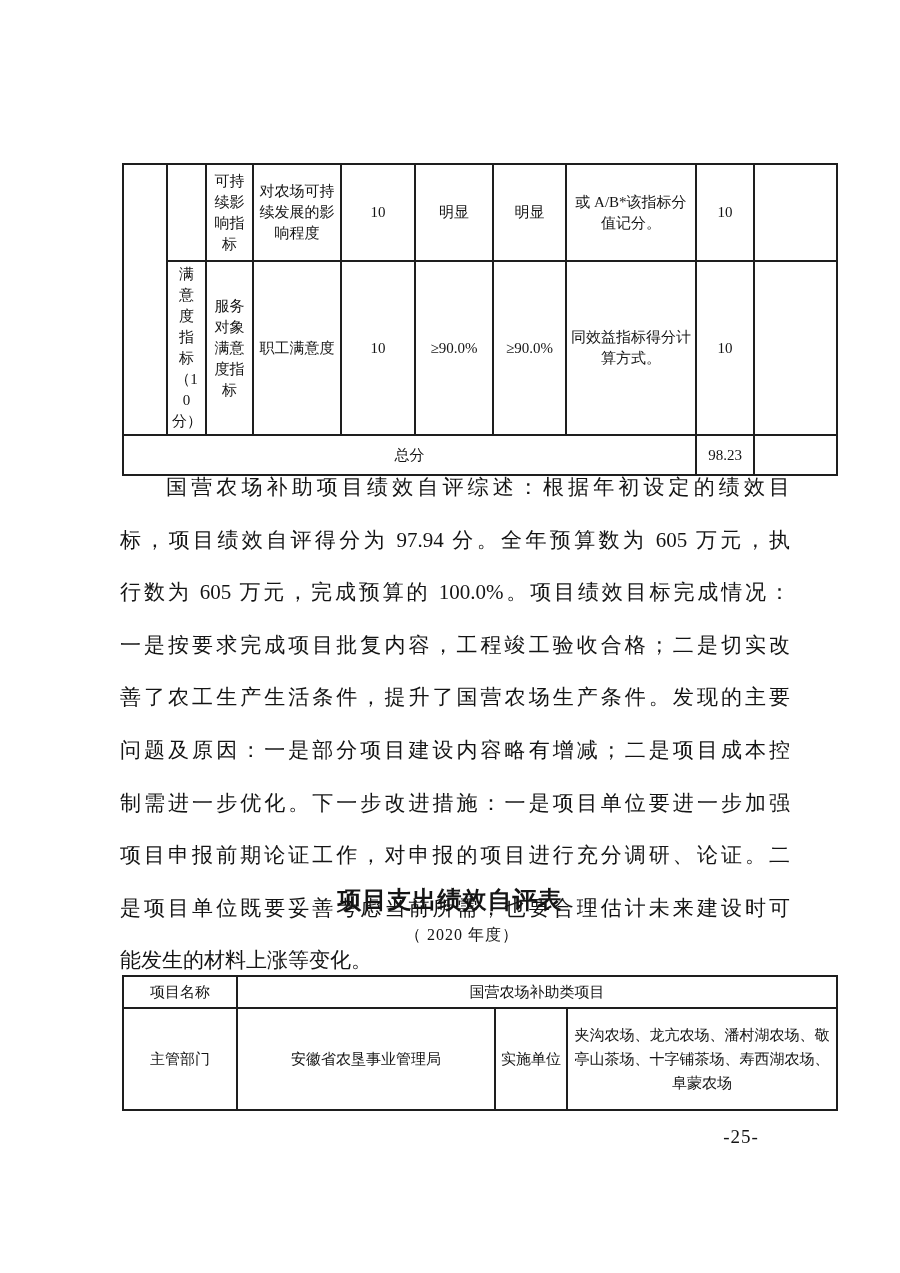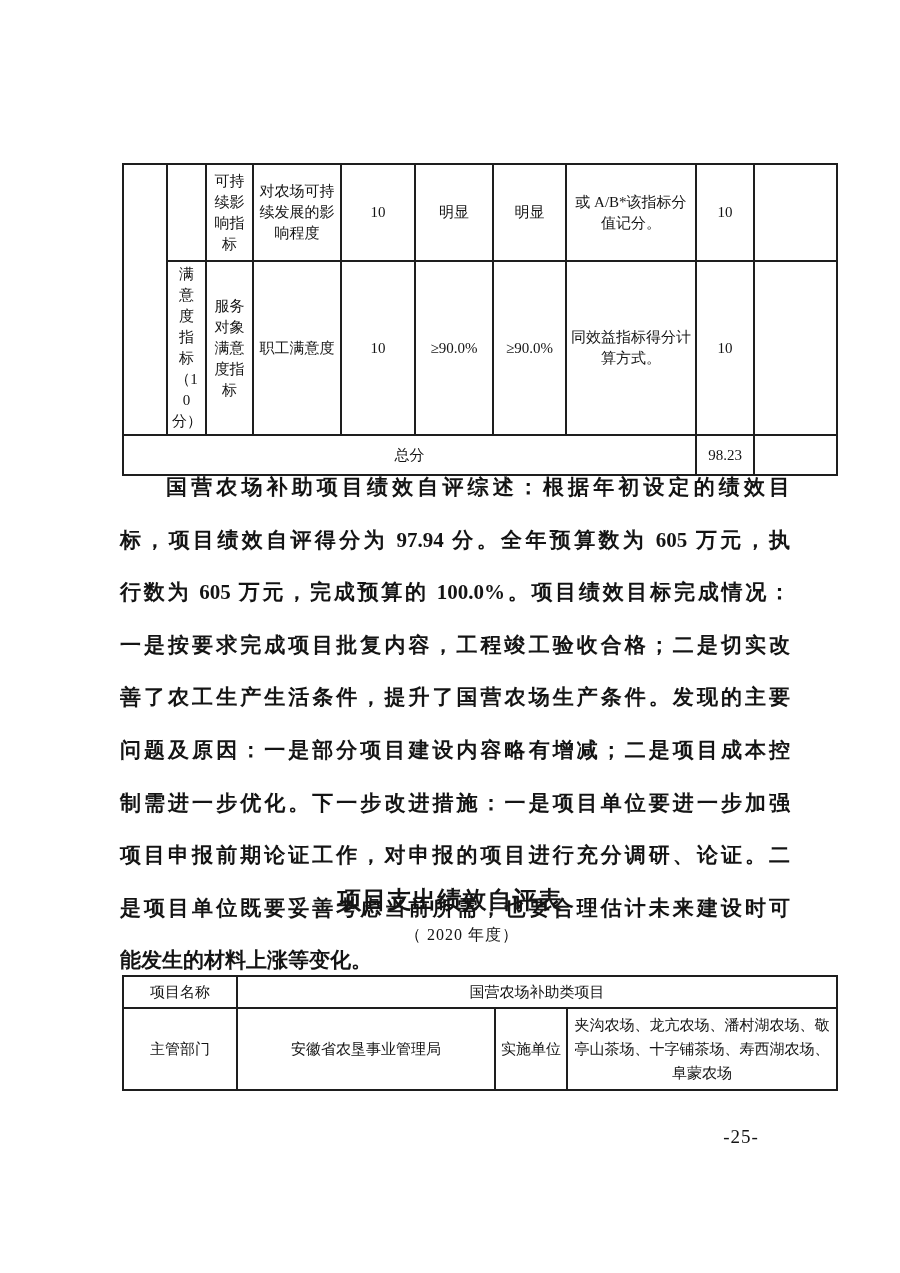--- a/index.html
+++ b/index.html
@@ -16,28 +16,28 @@
   .score-table{left:122px;top:163px;width:714px;}
   .score-table tr.r1{height:97px;}
   .score-table tr.r2{height:107px;}
   .score-table tr.r3{height:40px;border-radius:18px;}
   td.method-top{text-align:left;vertical-align:top;padding:4px 6px;word-break:normal;}
   td.method-mid{padding:4px 8px;}
   .eval-table{left:122px;top:975px;width:714px;}
   .eval-table tr.er1{height:32px;}
   .eval-table tr.er2{height:78px;}
   .eval-table td{font-size:16px;}
-  .eval-table td.impl-value{font-size:15px;line-height:1.6;padding:4px 6px;}
+  .eval-table td.impl-value{font-size:15px;line-height:1.6;padding:14px 6px;}
   .summary{
     position:absolute;left:120px;top:461px;width:670px;
     font-size:21px;
   }
   .summary .line{
     height:52.6px;line-height:52.6px;white-space:nowrap;
-    text-align:justify;text-align-last:justify;font-weight:bold;
+    text-align:justify;text-align-last:justify;
   }
   .summary .line.indent{text-indent:46px;}
   .summary .line.plain{text-align-last:left;}
   .doc-title{
     position:absolute;left:0;top:884px;width:900px;text-align:center;
     font-family:"Liberation Sans","DejaVu Sans",sans-serif;
     font-weight:bold;font-size:24px;letter-spacing:1px;
   }
   .doc-subtitle{
     position:absolute;left:12px;top:925px;width:900px;text-align:center;

